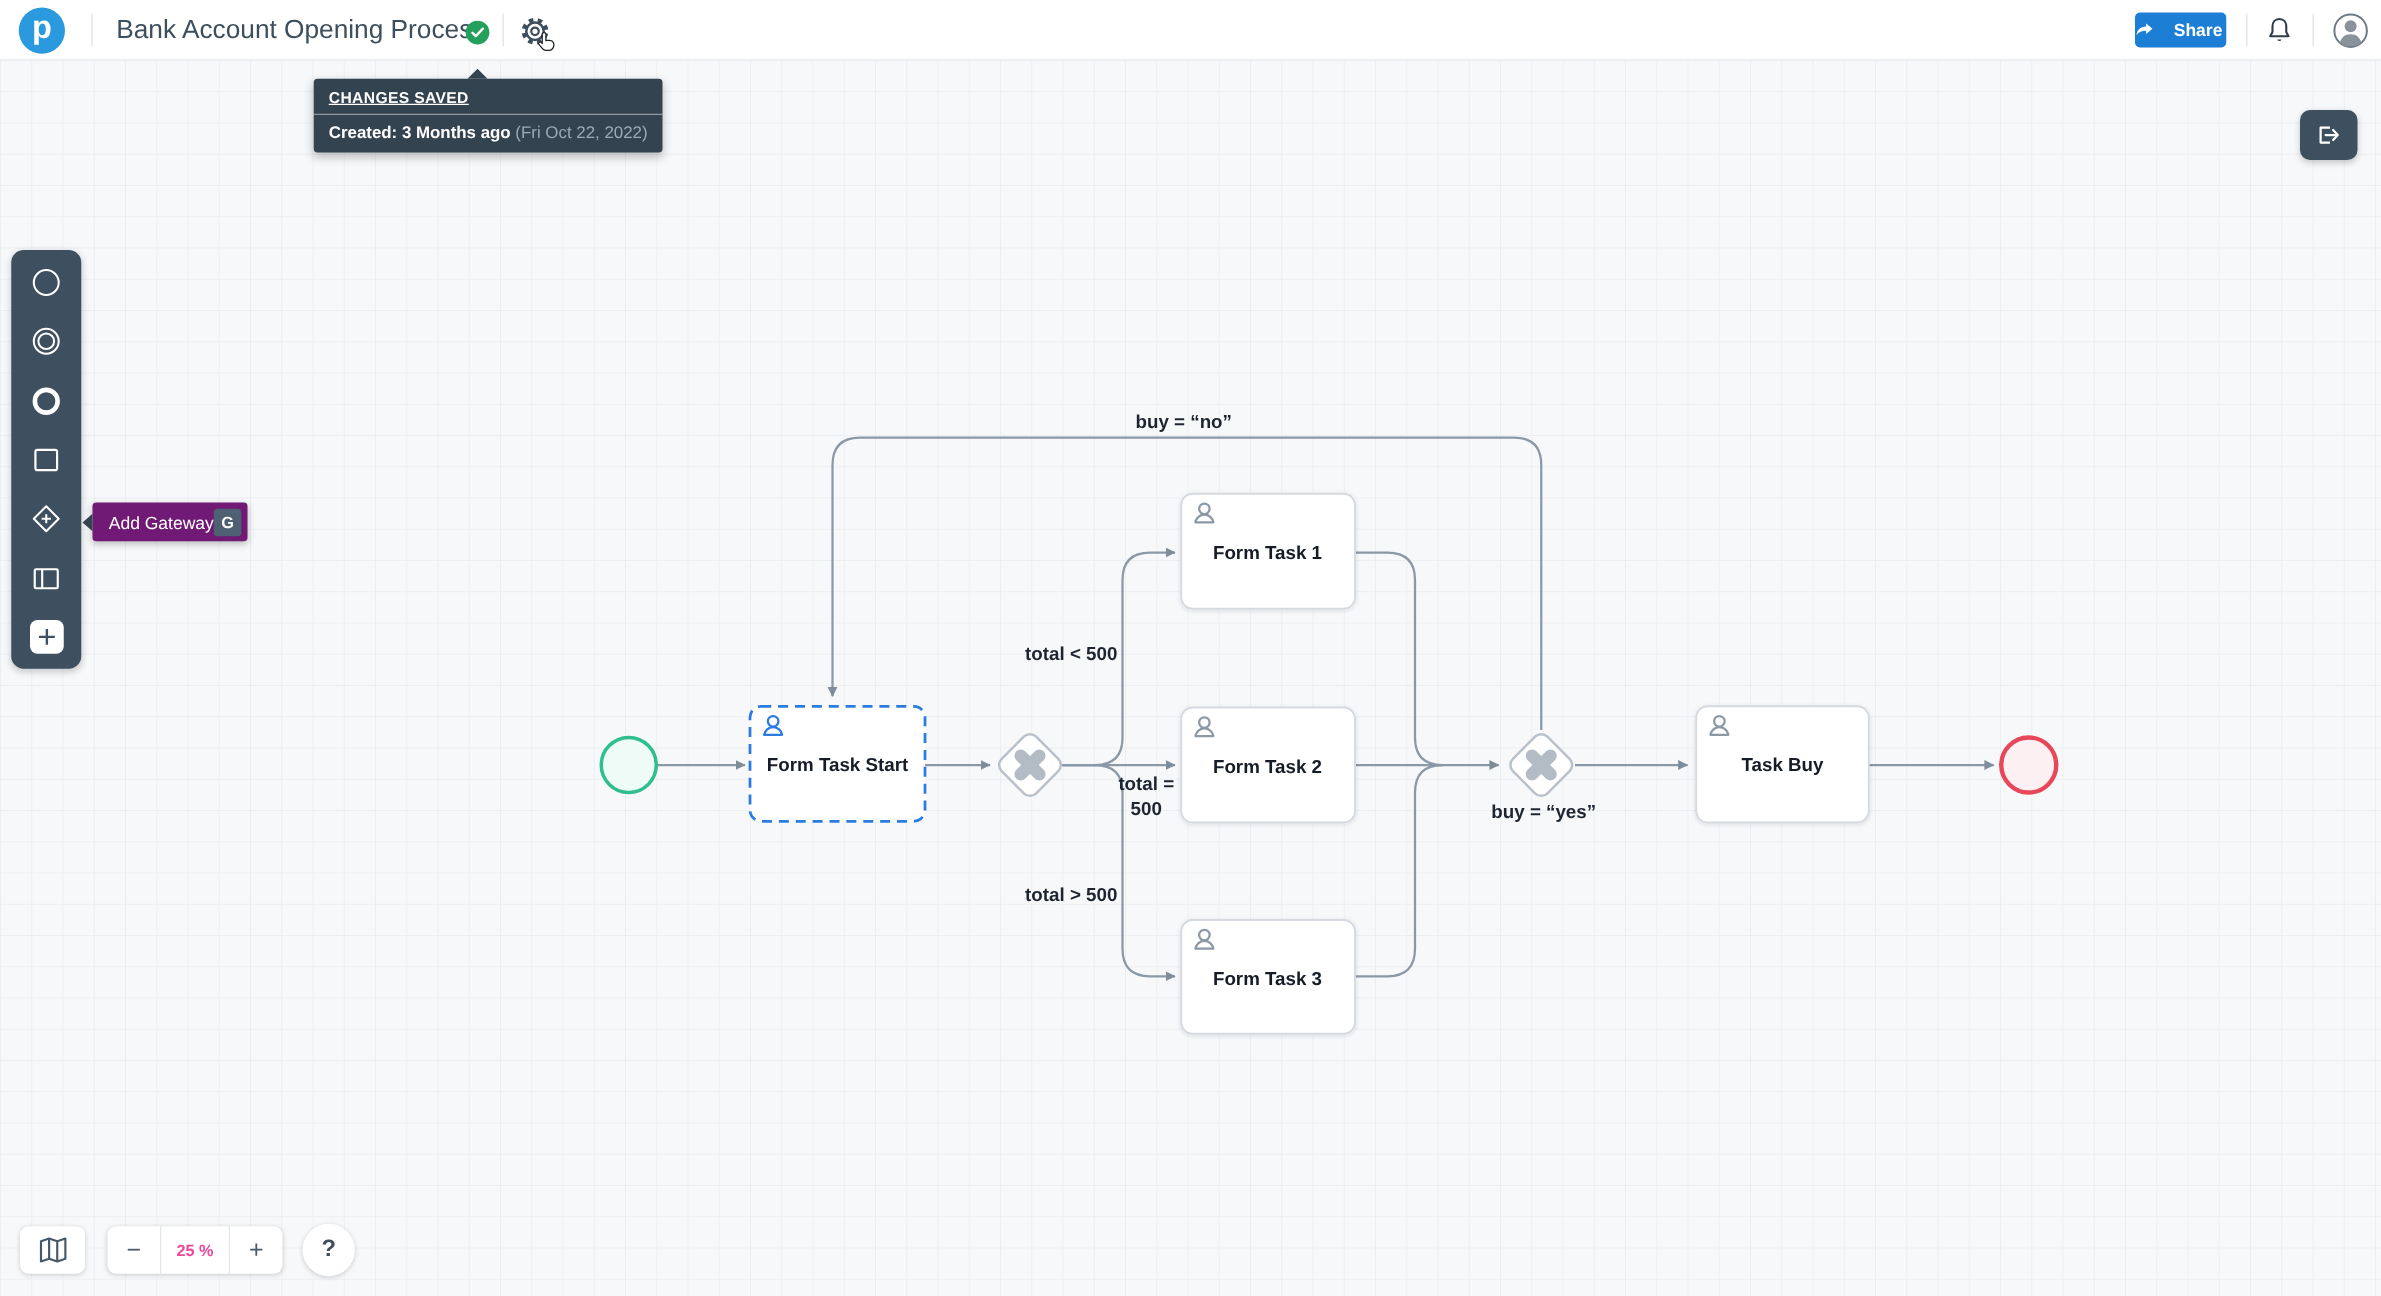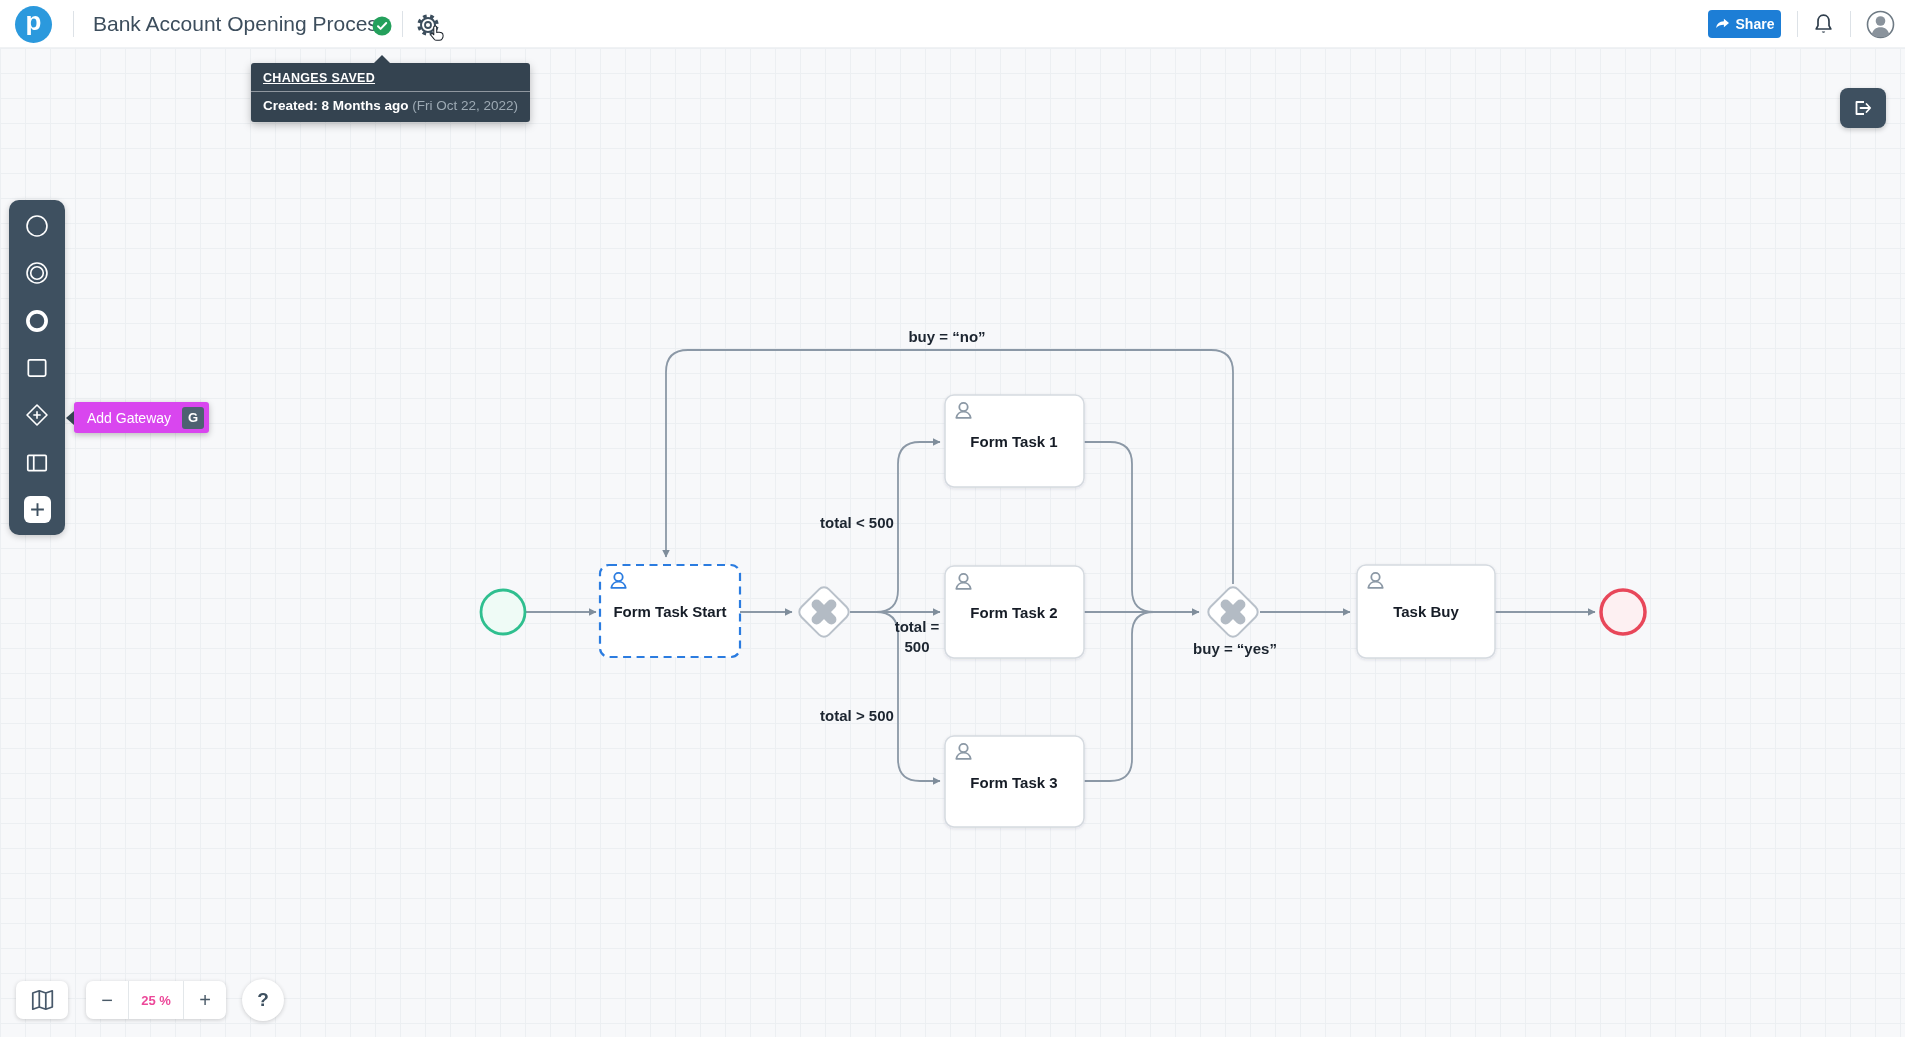--- a/index.html
+++ b/index.html
@@ -40,21 +40,21 @@
   .title { position:absolute; left:93px; top:0; height:48px; display:flex; align-items:center;
     font-size:21px; color:#3d4e5d; }
   .check-badge { position:absolute; left:372px; top:16px; width:20px; height:20px; }
   .gear-btn { position:absolute; left:414px; top:11px; width:28px; height:28px; cursor:pointer; }
   .cursor-hand { position:absolute; left:427px; top:24px; width:22px; height:22px; z-index:50; }
 
   .share-btn {
     position:absolute; left:1708px; top:10px; width:73px; height:28px;
     background:#1d7ed6; border:none; border-radius:4px;
     color:#fff; font-size:14px; font-weight:bold; font-family:inherit;
-    display:flex; align-items:center; justify-content:center; gap:6px; cursor:pointer;
+    display:flex; align-items:center; gap:16px; cursor:pointer;
   }
   .bell-btn { position:absolute; left:1811px; top:12px; width:25px; height:25px; cursor:pointer; }
   .avatar-btn { position:absolute; left:1866px; top:10px; width:29px; height:29px; cursor:pointer; }
 
   
   .saved-tooltip {
     position:absolute; left:251px; top:63px; z-index:40;
     background:#344350; color:#fff; border-radius:3px;
     box-shadow:0 3px 8px rgba(0,0,0,.25);
     min-width:243px;
@@ -82,23 +82,23 @@
     box-shadow:0 2px 6px rgba(0,0,0,.2);
     display:flex; flex-direction:column; align-items:center;
     padding:12px 0; justify-content:space-between;
   }
   .tool-btn { width:28px; height:28px; display:flex; align-items:center; justify-content:center; cursor:pointer; }
   .tool-btn.plus-btn { width:27px; height:27px; background:#fff; border-radius:6px; }
 
   
   .gw-tooltip {
     position:absolute; left:74px; top:402px; height:31px; z-index:40;
-    background:#d946ef; color:#fff; border-radius:3px;
+    background:#701a75; color:#fff; border-radius:3px;
     box-shadow:0 2px 6px rgba(0,0,0,.25);
-    display:flex; align-items:center; gap:11px; padding:0 5px 0 13px;
+    display:flex; align-items:center; padding:0 5px 0 13px;
     font-size:14px; white-space:nowrap;
   }
   .gw-tooltip .tt-arrow-left {
     position:absolute; left:-8px; top:9px; width:0; height:0;
     border-top:7px solid transparent; border-bottom:7px solid transparent;
     border-right:8px solid #344350;
   }
   .gw-tooltip .key-badge {
     width:22px; height:22px; background:#4e6172; border-radius:3px;
     display:flex; align-items:center; justify-content:center;
@@ -280,21 +280,21 @@
       <circle cx="14.5" cy="11" r="4.8" fill="#8a939c"></circle>
       <path d="M5 27 C6.5 19.5 10 17.3 14.5 17.3 C19 17.3 22.5 19.5 24 27 Z" fill="#8a939c"></path>
     </g>
   </svg>
 </div>
 
 <div class="saved-tooltip">
   <div class="tt-arrow"></div>
   <div class="tt-title">CHANGES SAVED</div>
   <div class="tt-body">
-    <span class="created-label">Created: 8 Months ago</span>
+    <span class="created-label">Created: 3 Months ago</span>
     <span class="created-date">(Fri Oct 22, 2022)</span>
   </div>
 </div>
 
 <div class="left-toolbar">
   <div class="tool-btn">
     <svg width="26" height="26" viewBox="0 0 24 24">
       <circle cx="12" cy="12" r="9.2" fill="none" stroke="#fff" stroke-width="1.5"></circle>
     </svg>
   </div>

